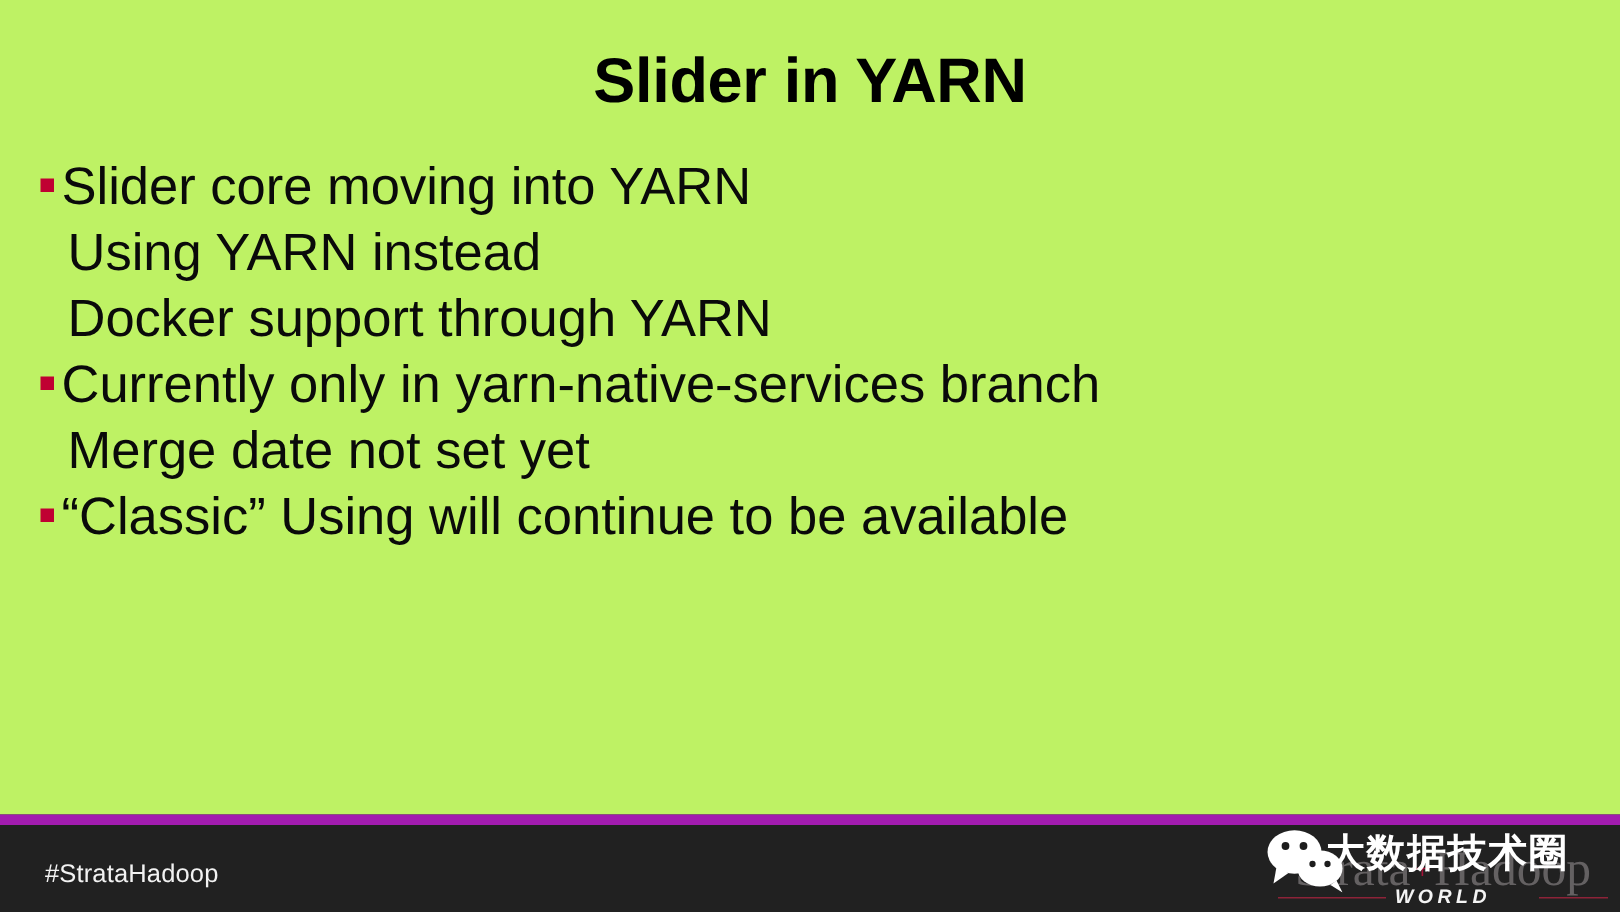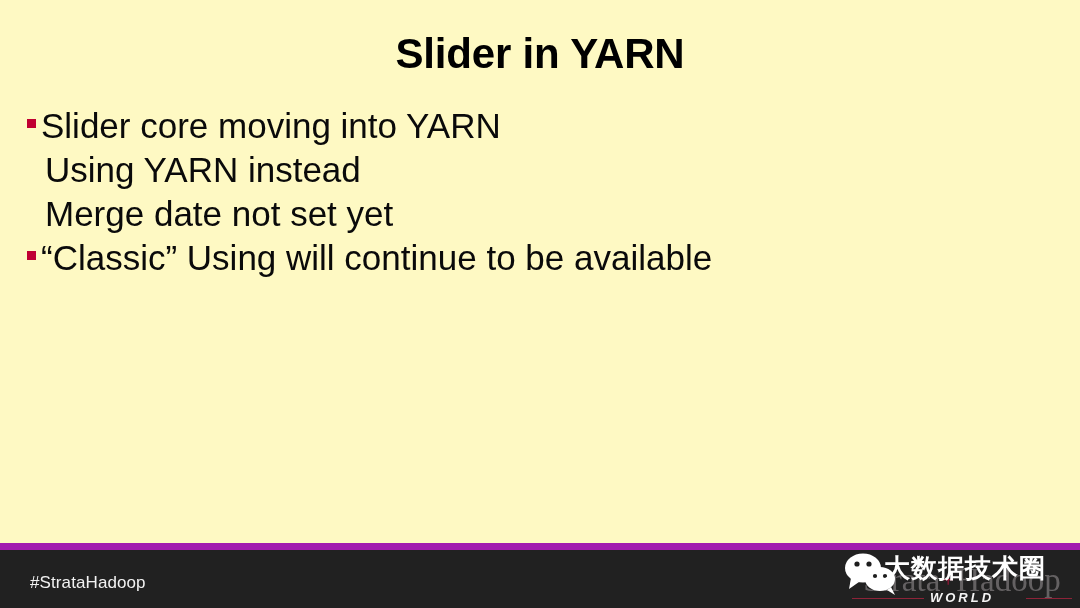--- a/index.html
+++ b/index.html
@@ -7,21 +7,21 @@
     padding: 0;
     background: #ffffff;
   }
   body {
     font-family: "Liberation Sans", sans-serif;
   }
   .slide {
     position: relative;
     width: 1080px;
     height: 608px;
-    background: #fef9c3;
+    background: #bef264;
     overflow: hidden;
   }
 
   
   .slide-title {
     position: absolute;
     top: 28px;
     left: 0;
     width: 1080px;
     text-align: center;
@@ -177,21 +177,28 @@
       <span class="bullet-mark"></span>
       <span class="line-text">Slider core moving into YARN</span>
     </div>
 
 
 
     <div class="line level2">
       <span class="line-text">Using YARN instead</span>
     </div>
 
-
+    <div class="line level2">
+      <span class="line-text">Docker support through YARN</span>
+    </div>
+
+    <div class="line level1">
+      <span class="bullet-mark"></span>
+      <span class="line-text">Currently only in yarn-native-services branch</span>
+    </div>
 
     <div class="line level2">
       <span class="line-text">Merge date not set yet</span>
     </div>
 
     <div class="line level1">
       <span class="bullet-mark"></span>
       <span class="line-text">“Classic” Using will continue to be available</span>
     </div>
 

